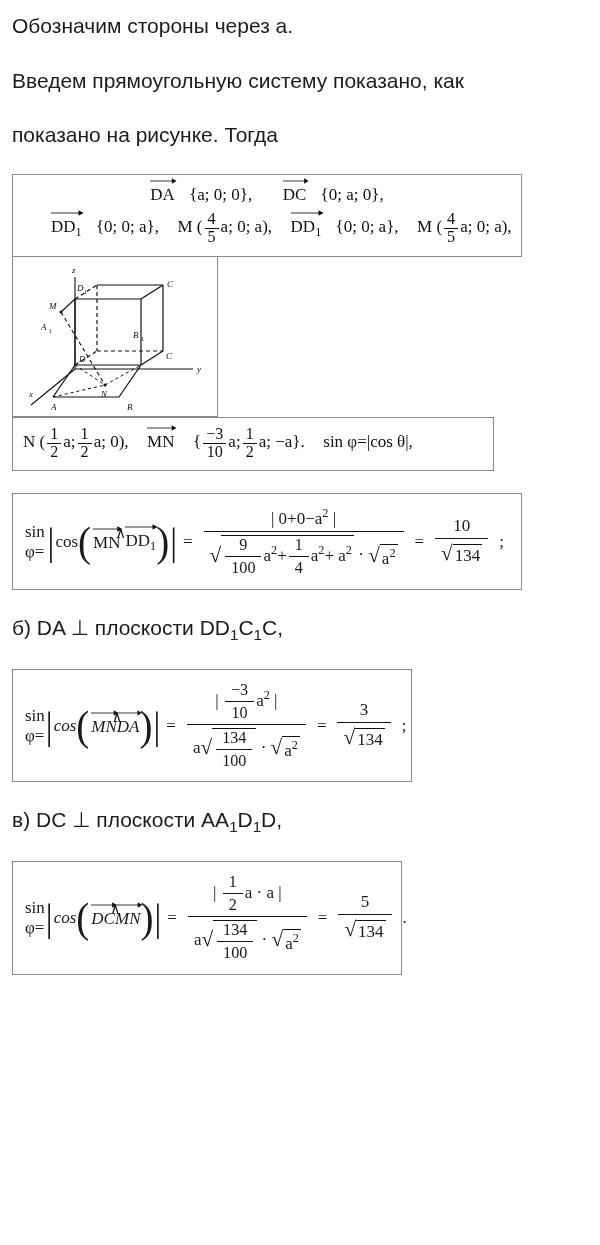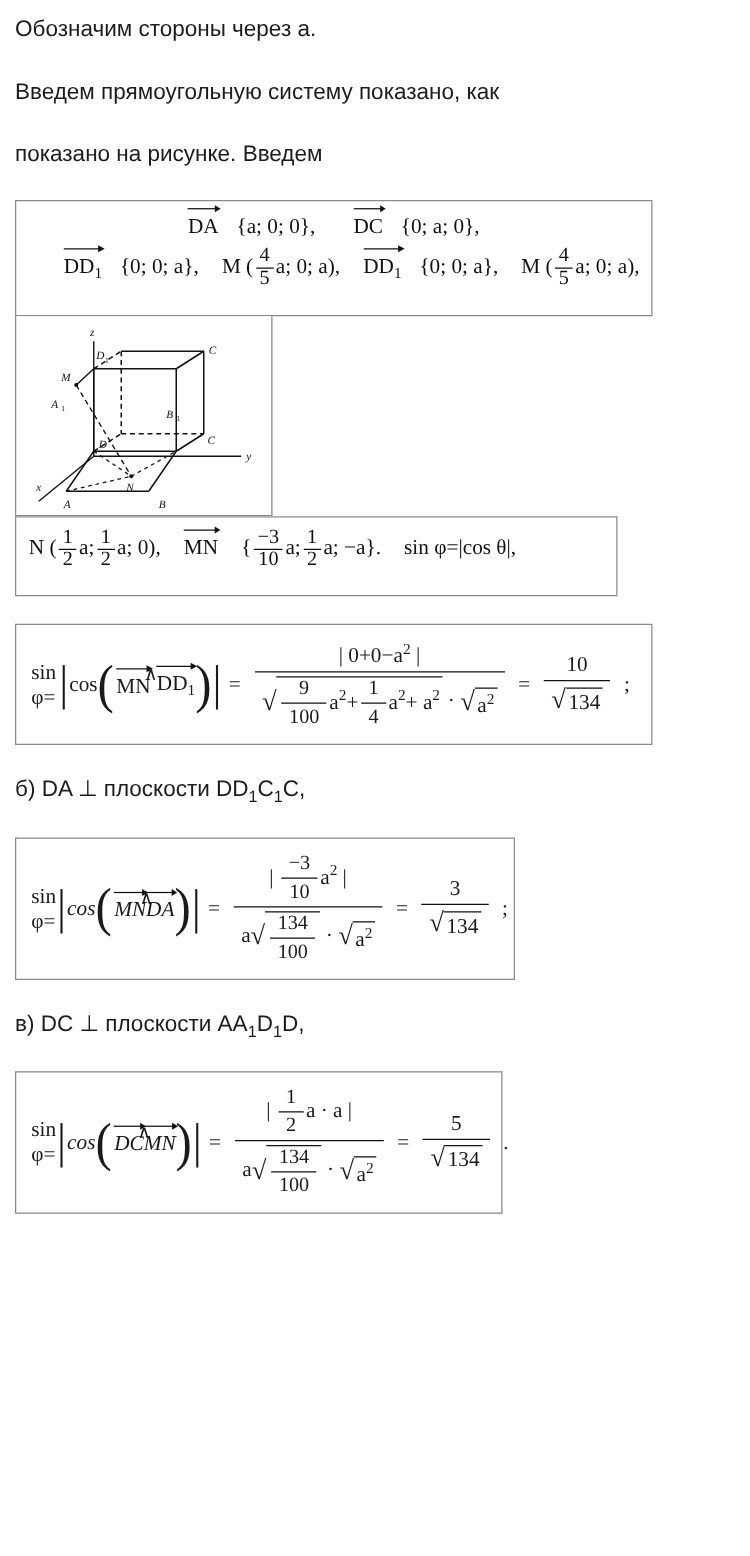--- a/index.html
+++ b/index.html
@@ -14,36 +14,36 @@
     color: #1a1a1a;
     -webkit-font-smoothing: antialiased;
   }
   .page {
     width: 600px;
     box-sizing: border-box;
     padding: 10px 10px 14px 10px;
     position: relative;
   }
   .para {
-    font-size: 18px;
+    font-size: 21px;
     line-height: 1.55;
     margin: 0 0 22px 2px;
     color: #1c1c1c;
   }
   .para.small-gap {
     margin-bottom: 18px;
   }
   .block {
     border: 1px solid #8a8a8a;
     box-sizing: border-box;
     background: #fff;
     margin: 0 0 0 2px;
   }
   .formula-box {
-    padding: 8px 10px 20px 10px;
+    padding: 8px 10px 10px 10px;
     font-family: "Liberation Serif", serif;
     font-size: 17px;
     color: #111;
   }
   
   .frac {
     display: inline-block;
     vertical-align: middle;
     text-align: center;
     line-height: 1.05;
@@ -210,21 +210,21 @@
   }
   .nowrap { white-space: nowrap; }
 </style>
 </head>
 <body>
 
 <div class="page">
 
   <p class="para">Обозначим стороны через a.</p>
   <p class="para">Введем прямоугольную систему показано, как</p>
-  <p class="para">показано на рисунке. Введем</p>
+  <p class="para">показано на рисунке. Тогда</p>
 
   <div class="block formula-box box1 w-box-1">
     <div class="line1">
       <span class="vec"><span class="arw">
             <svg viewBox="0 0 40 8" preserveAspectRatio="none">
               <line x1="0" y1="4" x2="36" y2="4" stroke="#111" stroke-width="1"></line>
               <polygon points="40,4 33,1.2 33,6.8" fill="#111"></polygon>
             </svg>
           </span><span>DA</span></span>
       <span class="gapxs"></span><span>{a; 0; 0},</span>

